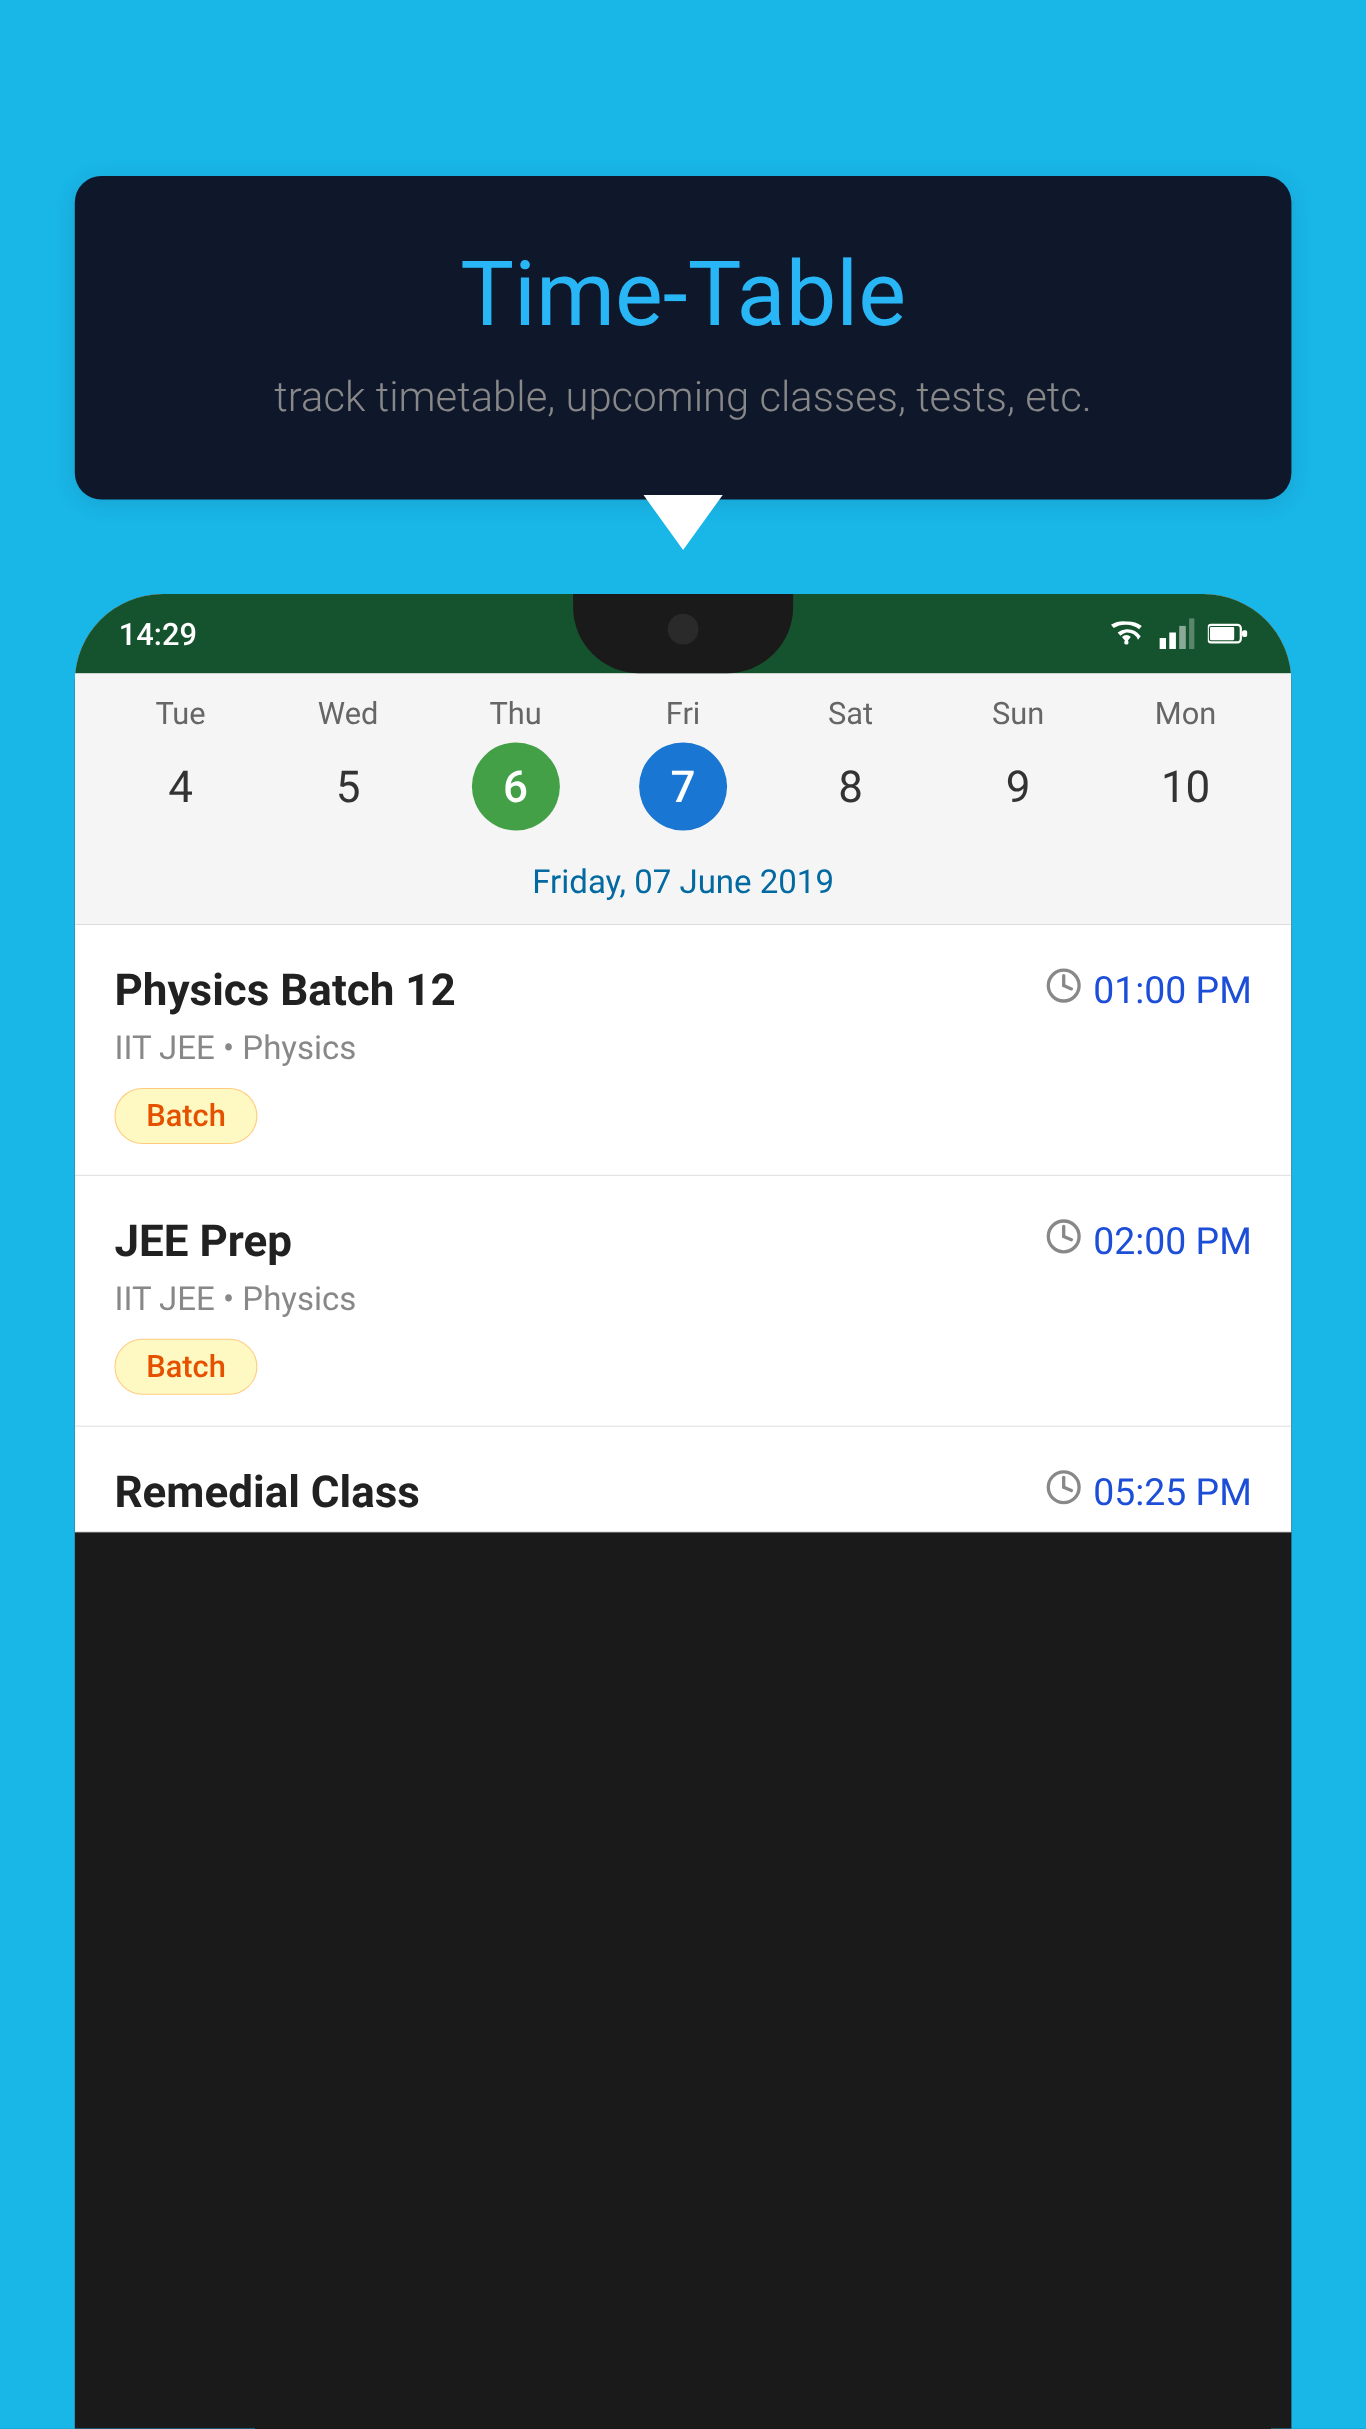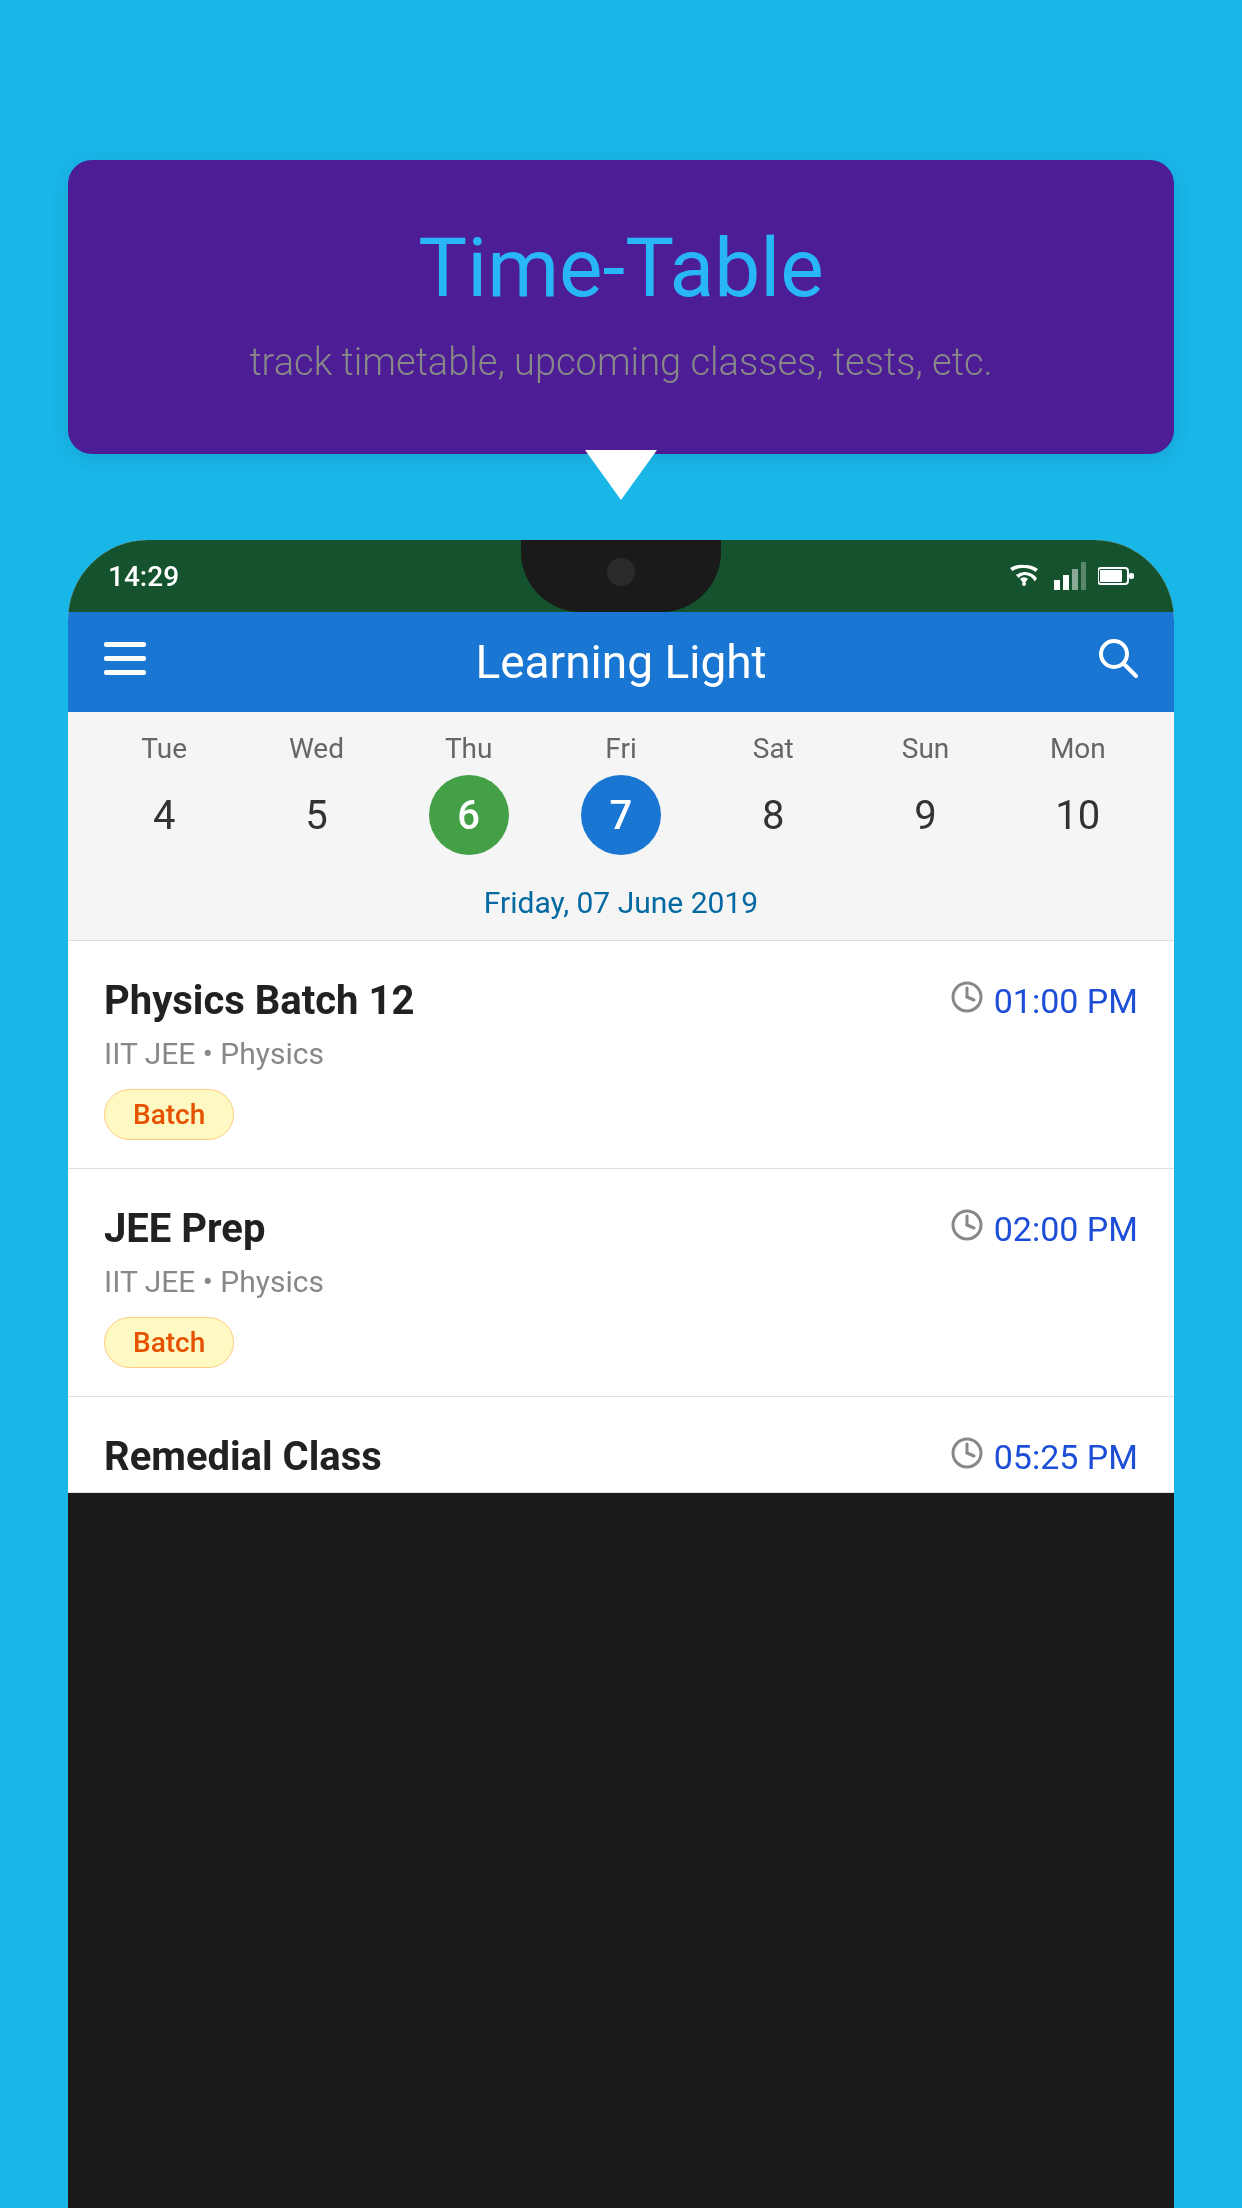--- a/index.html
+++ b/index.html
@@ -13,21 +13,21 @@
       overflow: hidden;
       position: relative;
     }
 
     
     .tooltip-card {
       position: absolute;
       top: 160px;
       left: 68px;
       right: 68px;
-      background: #4c1d95;
+      background: #0f172a;
       border-radius: 24px;
       padding: 60px 40px 70px 40px;
       text-align: center;
       box-shadow: 0 4px 20px rgba(0,0,0,0.1);
     }
 
     .tooltip-card::after {
       content: '';
       position: absolute;
       bottom: -46px;
@@ -289,36 +289,20 @@
         </svg>
 
         <svg width="36" height="20" viewBox="0 0 36 20" fill="white">
           <rect x="0" y="2" width="30" height="16" rx="3" ry="3" stroke="white" stroke-width="2" fill="none"></rect>
           <rect x="2" y="4" width="22" height="12" rx="1" fill="white"></rect>
           <rect x="31" y="7" width="5" height="6" rx="2" fill="white"></rect>
         </svg>
       </div>
     </div>
 
-    <div class="app-bar">
-      <div class="hamburger-icon">
-        <svg width="42" height="34" viewBox="0 0 42 34" fill="white">
-          <rect y="0" width="42" height="5" rx="2"></rect>
-          <rect y="14" width="42" height="5" rx="2"></rect>
-          <rect y="28" width="42" height="5" rx="2"></rect>
-        </svg>
-      </div>
-      <div class="app-title">Learning Light</div>
-      <div class="search-icon">
-        <svg width="42" height="42" viewBox="0 0 42 42" fill="none">
-          <circle cx="18" cy="18" r="13" stroke="white" stroke-width="4"></circle>
-          <line x1="28" y1="28" x2="40" y2="40" stroke="white" stroke-width="4" stroke-linecap="round"></line>
-        </svg>
-      </div>
-    </div>
 
     <div class="calendar-strip">
       <div class="day-headers">
         <div class="day-header">Tue</div>
         <div class="day-header">Wed</div>
         <div class="day-header">Thu</div>
         <div class="day-header">Fri</div>
         <div class="day-header">Sat</div>
         <div class="day-header">Sun</div>
         <div class="day-header">Mon</div>

